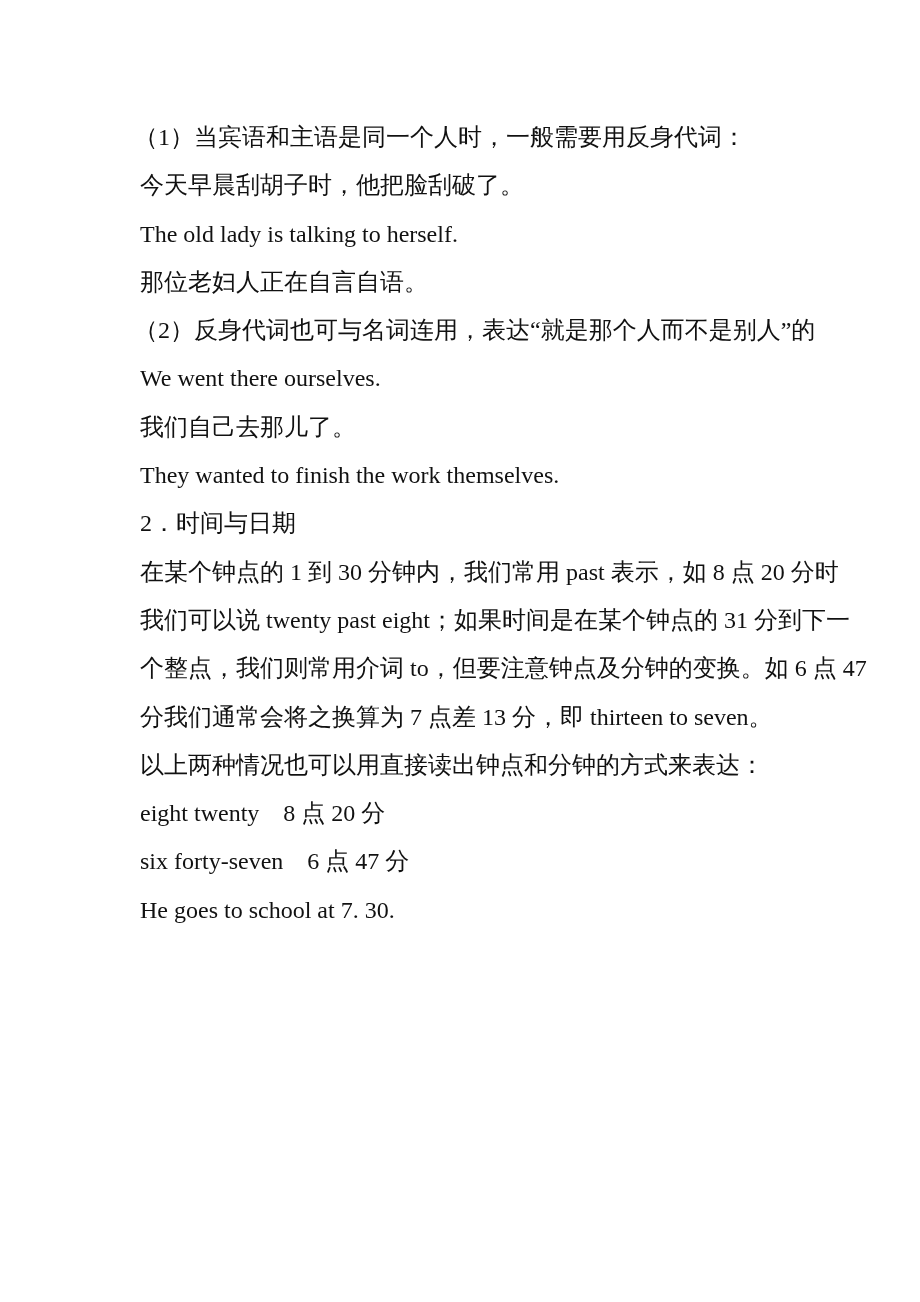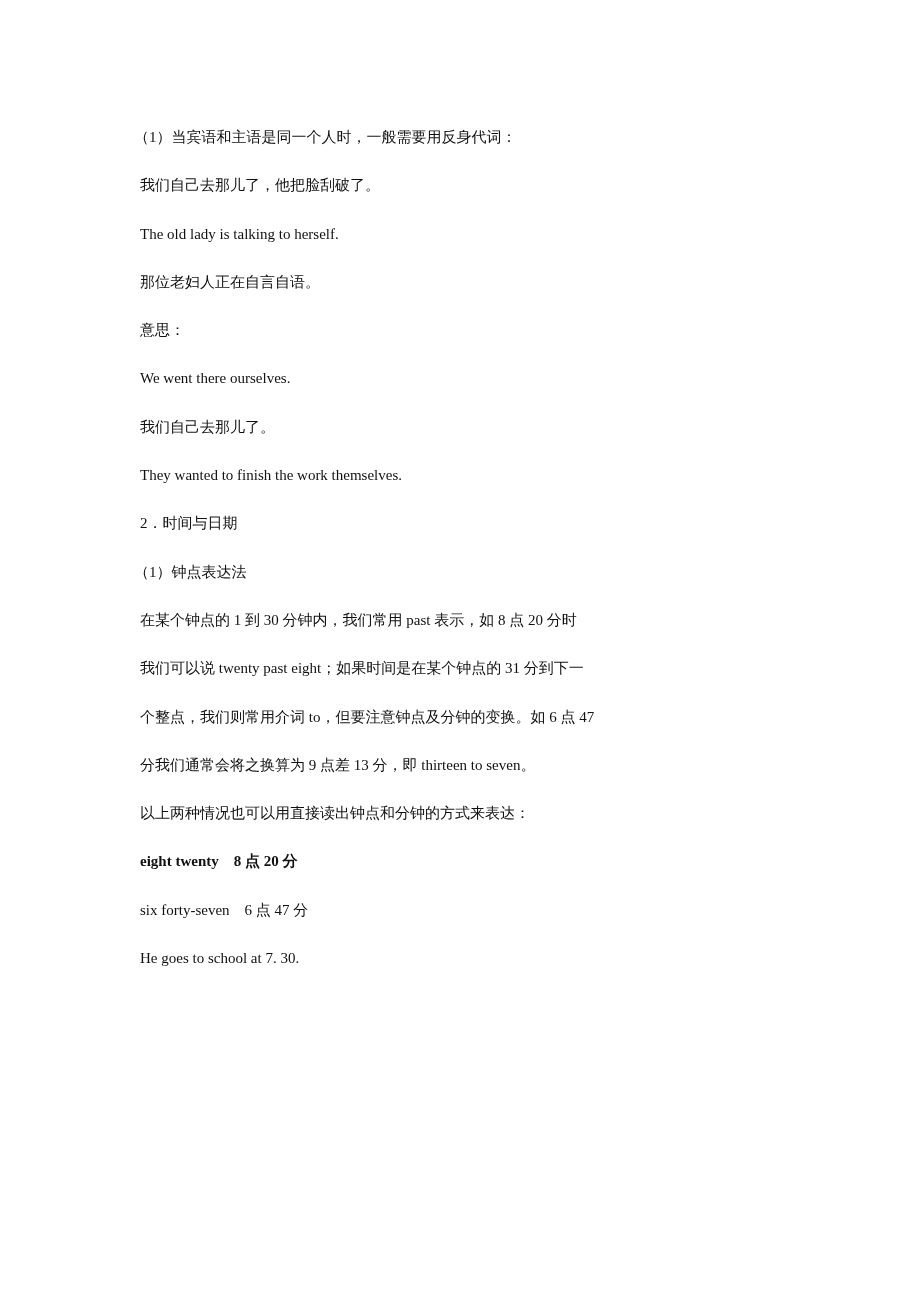--- a/index.html
+++ b/index.html
@@ -17,43 +17,42 @@
     }
     .page {
       position: absolute;
       left: 140px;
       top: 113px;
       width: 645px;
     }
     .line {
       height: 48.3px;
       line-height: 48.3px;
-      font-size: 15px;
+      font-size: 24px;
       white-space: nowrap;
       letter-spacing: 0;
     }
     .line.indent-paren {
       margin-left: -6px;
     }
   </style>
 </head>
 <body>
 
 <div class="page">
   <div class="line indent-paren">（1）当宾语和主语是同一个人时，一般需要用反身代词：</div>
-  <div class="line">我们自己去那儿了，他把脸刮破了。</div>
+  <div class="line">今天早晨刮胡子时，他把脸刮破了。</div>
   <div class="line">The old lady is talking to herself.</div>
   <div class="line">那位老妇人正在自言自语。</div>
-  <div class="line">意思：</div>
+  <div class="line indent-paren">（2）反身代词也可与名词连用，表达“就是那个人而不是别人”的</div>
   <div class="line">We went there ourselves.</div>
   <div class="line">我们自己去那儿了。</div>
   <div class="line">They wanted to finish the work themselves.</div>
   <div class="line">2．时间与日期</div>
-  <div class="line indent-paren">（1）钟点表达法</div>
   <div class="line">在某个钟点的 1 到 30 分钟内，我们常用  past 表示，如 8 点 20 分时</div>
   <div class="line">我们可以说 twenty past eight；如果时间是在某个钟点的 31 分到下一</div>
   <div class="line">个整点，我们则常用介词 to，但要注意钟点及分钟的变换。如 6 点 47</div>
-  <div class="line">分我们通常会将之换算为 9 点差 13 分，即  thirteen to seven。</div>
+  <div class="line">分我们通常会将之换算为 7 点差 13 分，即  thirteen to seven。</div>
   <div class="line">以上两种情况也可以用直接读出钟点和分钟的方式来表达：</div>
-  <div class="line" style="white-space: pre; font-weight: bold;">eight twenty    8 点 20 分</div>
+  <div class="line" style="white-space: pre;">eight twenty    8 点 20 分</div>
   <div class="line" style="white-space: pre;">six forty-seven    6 点 47 分</div>
   <div class="line">He goes to school at 7. 30.</div>
 </div>
 
 </body></html>

